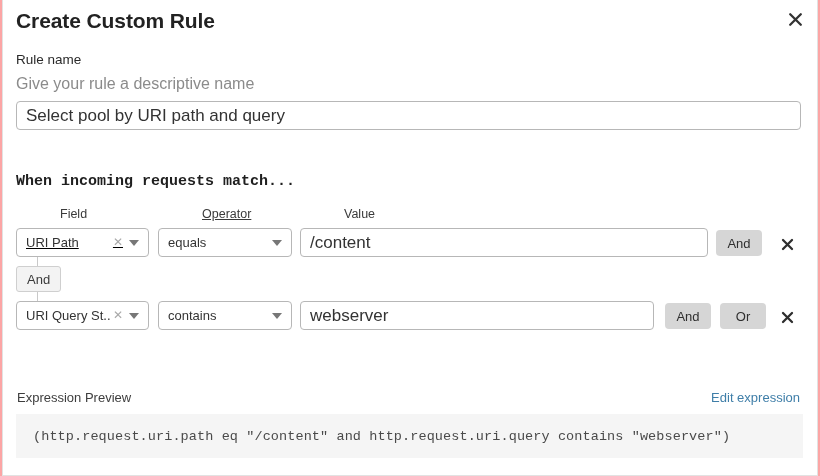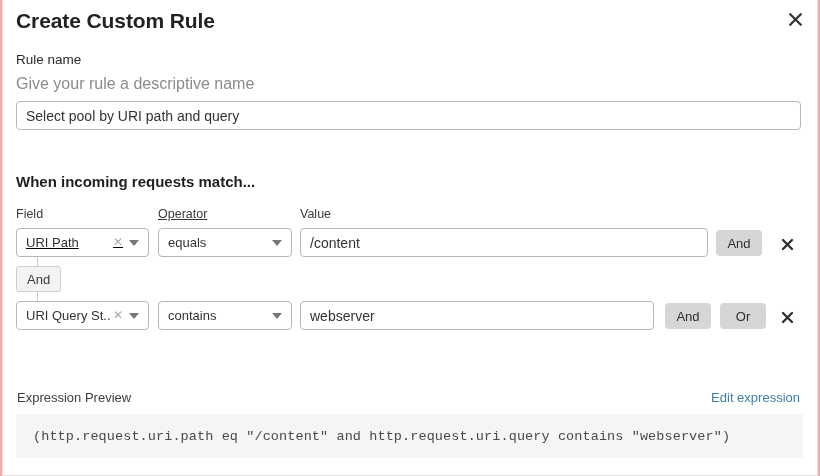--- a/index.html
+++ b/index.html
@@ -64,43 +64,45 @@
     position: absolute;
     font-size: 16px;
     color: #8b8b8b;
   }
   .text-input {
     position: absolute;
     border: 1px solid #b7b7b7;
     border-radius: 4px;
     background: #ffffff;
     font-family: "Liberation Sans", sans-serif;
-    font-size: 14px;
+    font-size: 17px;
     color: #333333;
     padding: 0 9px;
     outline: none;
   }
   .text-input::placeholder { color: #9a9a9a; }
 
   
   .section-head {
     position: absolute;
     left: 13px;
     top: 173px;
     font-size: 15px;
     font-weight: bold;
     color: #1f1f1f;
+    font-family: Liberation Mono, monospace;
   }
 
   
   .col-label {
     position: absolute;
     top: 207px;
     font-size: 12.5px;
     color: #3a3a3a;
+    margin-left: 44px;
   }
 
   
   .sel {
     position: absolute;
     height: 29px;
     border: 1px solid #b7b7b7;
     border-radius: 4px;
     background: #ffffff;
     display: flex;

